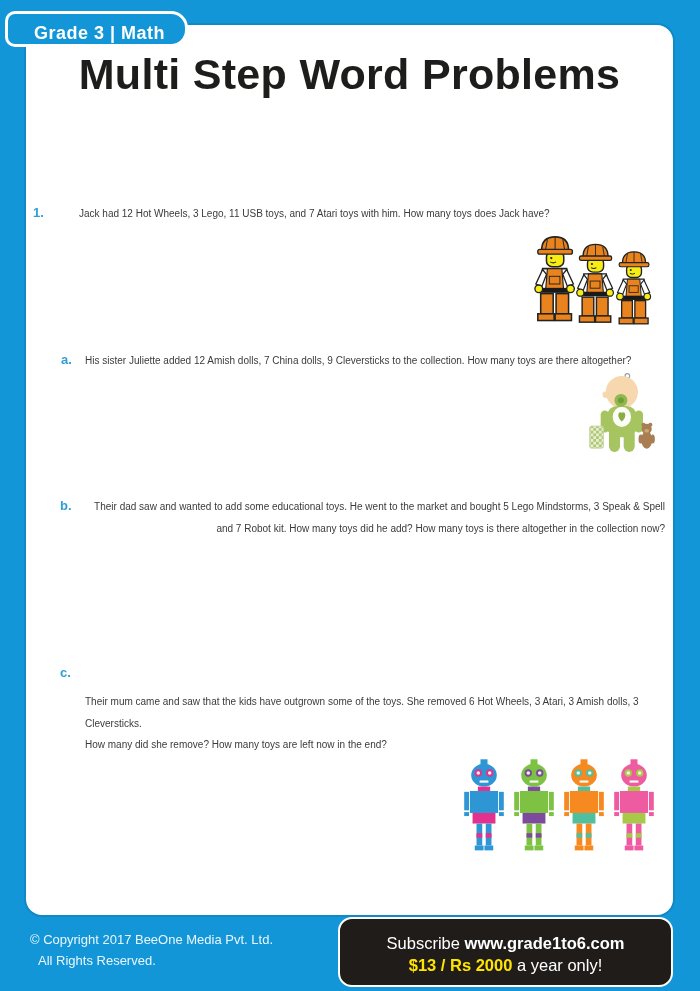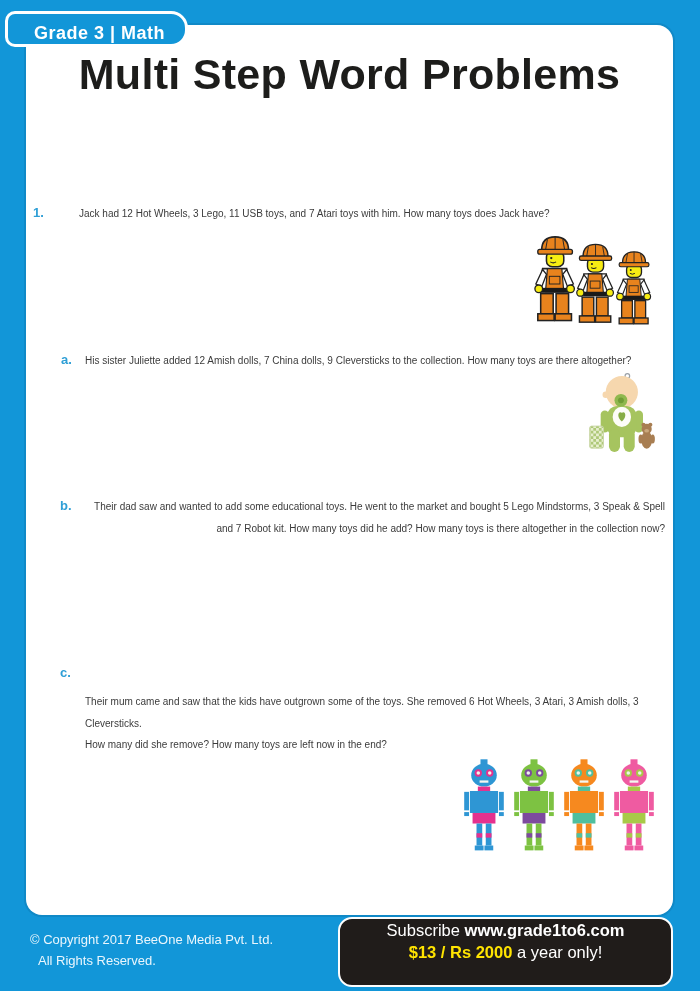--- a/index.html
+++ b/index.html
@@ -36,21 +36,21 @@
   .robots { display:flex; gap:6px; align-items:flex-end; }
   .copyright {
     position:absolute; left:30px; top:929px; color:#eaf6fd;
     font-size:13px; line-height:21px;
   }
   .copyright .line2 { padding-left:8px; }
   .subscribe-box {
     position:absolute; left:338px; top:917px; width:335px; height:70px;
     box-sizing:border-box; background:#201c1a; border:2px solid #fdfdfd;
     border-radius:14px; color:#ffffff; text-align:center;
-    font-size:16.5px; line-height:22px; padding-top:0;
+    font-size:16.5px; line-height:22px; padding-top:13px;
   }
   .yellow { color:#ffe400; font-weight:bold; }
 </style>
 </head>
 <body>
 
 <div class="page">
 
   <div class="card"></div>
 

